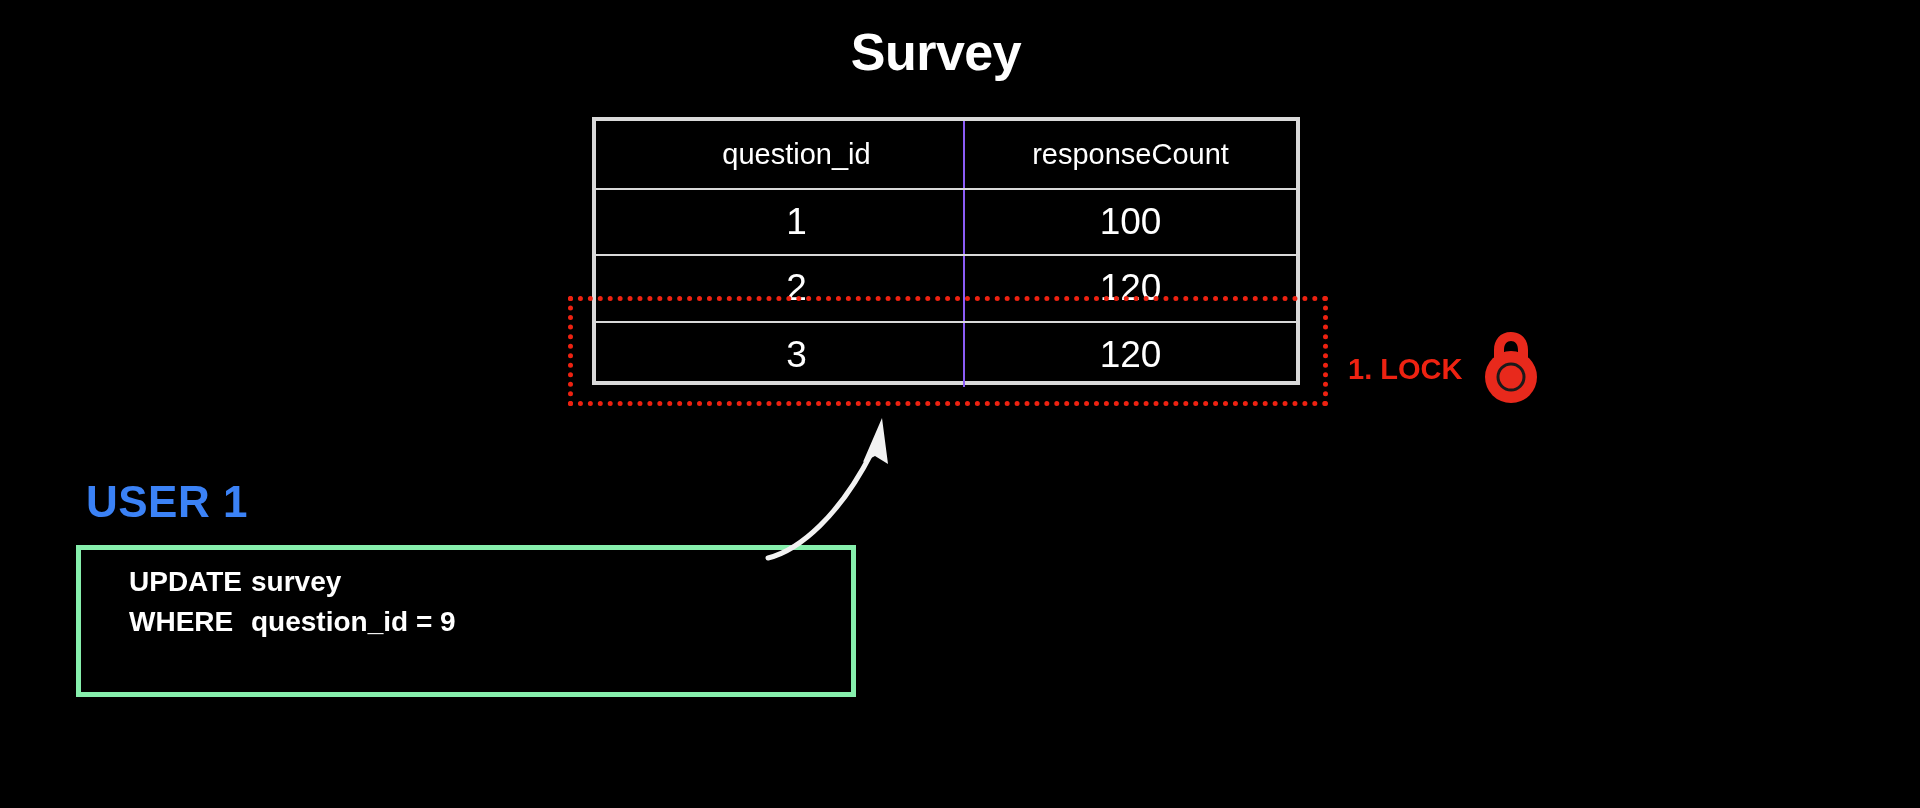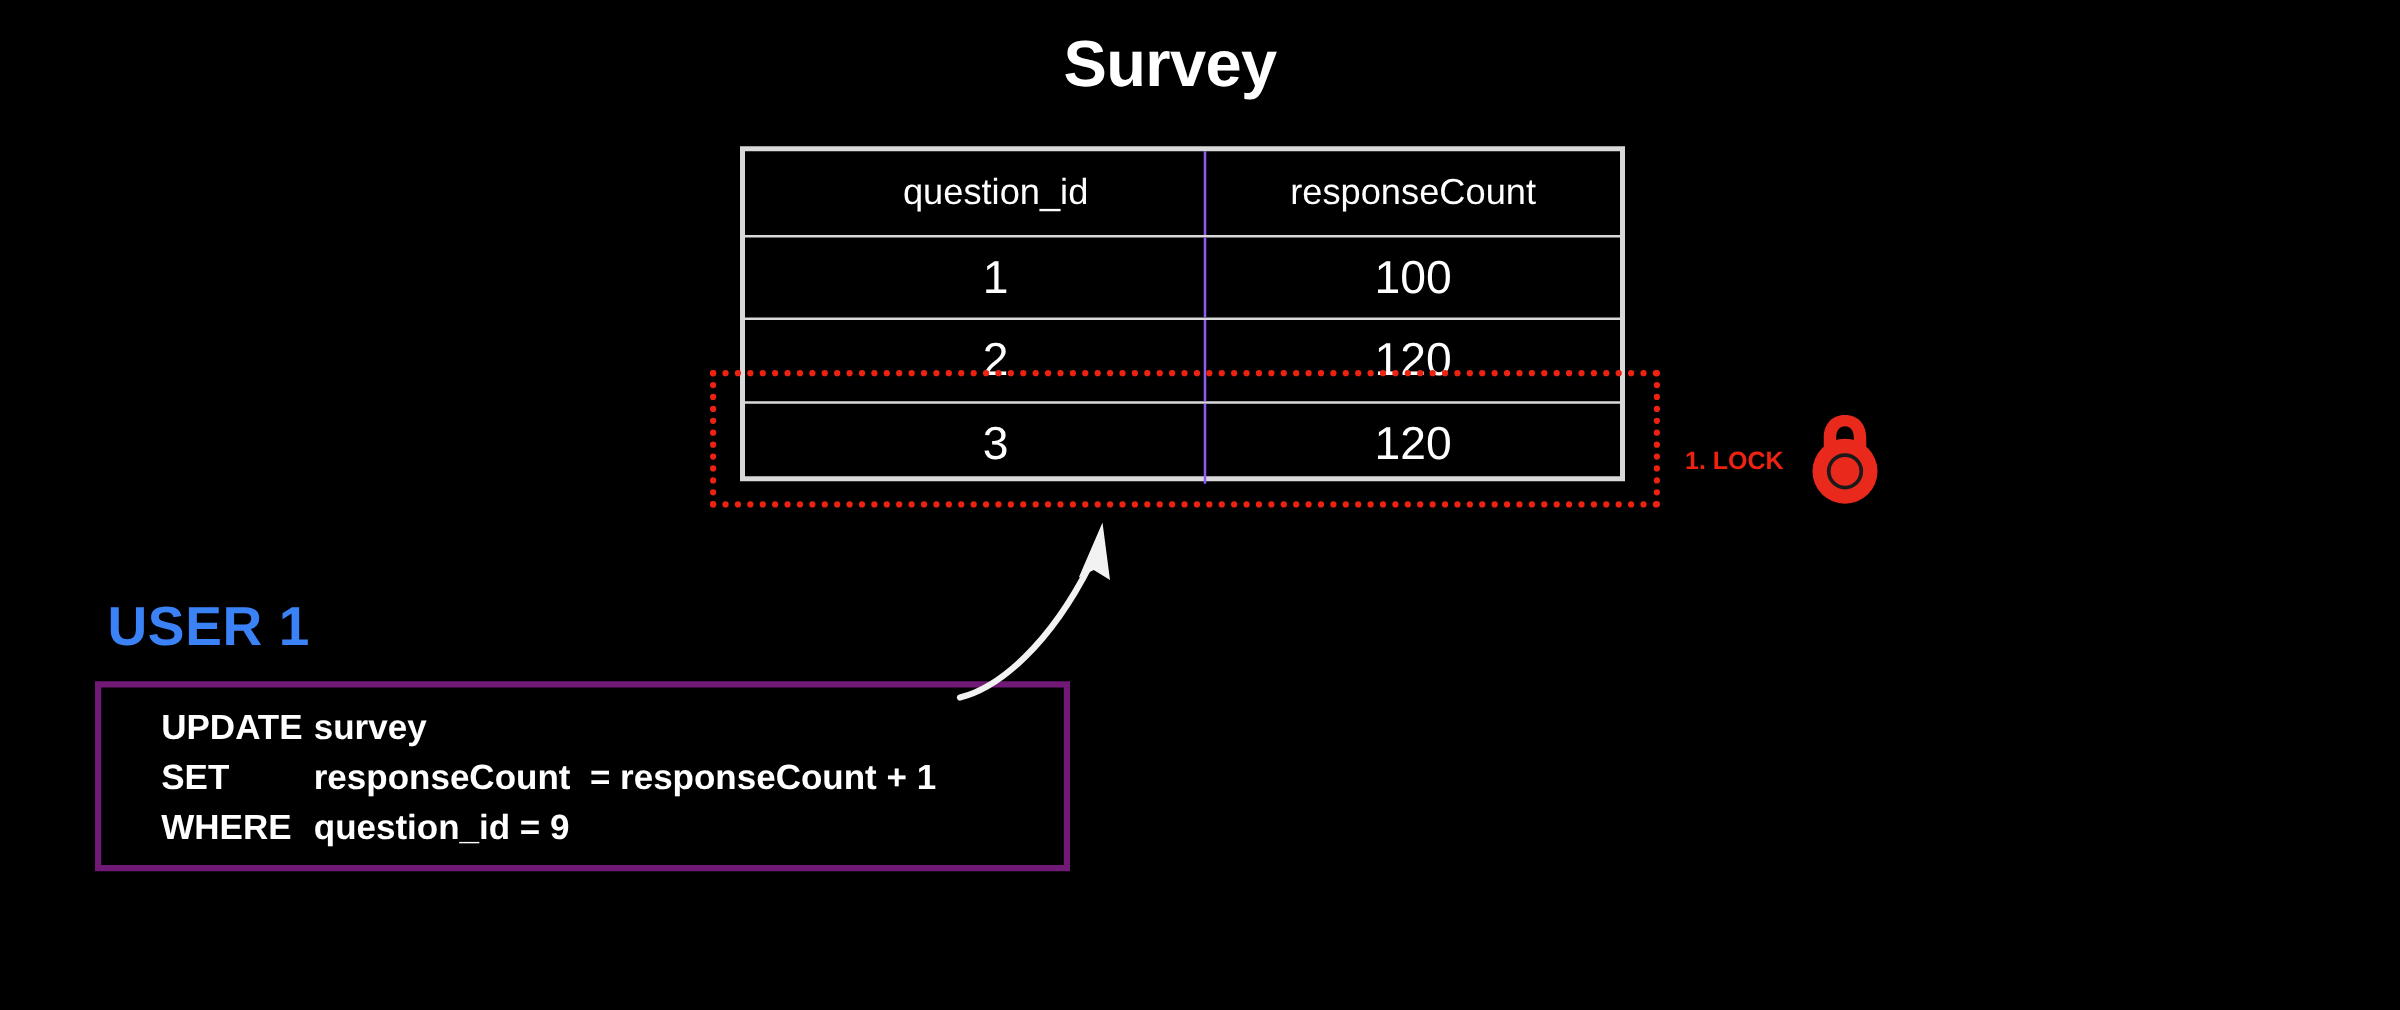--- a/index.html
+++ b/index.html
@@ -73,21 +73,21 @@
   
   #lock-annotation {
     position: absolute;
     left: 1348px;
     top: 330px;
     display: flex;
     align-items: center;
     gap: 22px;
   }
   #lock-label {
-    font-size: 20px;
+    font-size: 29px;
     font-weight: bold;
     color: #ee2211;
     white-space: nowrap;
   }
   #lock-icon { display: block; }
 
   
   #user-label {
     position: absolute;
     left: 86px;
@@ -98,21 +98,21 @@
     letter-spacing: 0.5px;
   }
 
   
   #sql-box {
     position: absolute;
     left: 76px;
     top: 545px;
     width: 780px;
     height: 152px;
-    border: 5px solid #701a75;
+    border: 5px solid #86efac;
     box-sizing: border-box;
     padding: 16px 0 0 48px;
   }
   .sql-line {
     display: flex;
     align-items: baseline;
     height: 40px;
     font-size: 28px;
     font-weight: bold;
     color: #ffffff;
@@ -178,24 +178,20 @@
 </div>
 
 <div id="user-label">USER 1</div>
 
 <div id="sql-box">
   <div class="sql-line">
     <span class="sql-kw">UPDATE</span>
     <span class="sql-rest">survey</span>
   </div>
   <div class="sql-line">
-    <span class="sql-kw">SET</span>
-    <span class="sql-rest">responseCount  = responseCount + 1</span>
-  </div>
-  <div class="sql-line">
     <span class="sql-kw">WHERE</span>
     <span class="sql-rest">question_id = 9</span>
   </div>
 </div>
 
 <svg id="flow-arrow" viewBox="0 0 260 175" width="260" height="175">
   <path d="M38 168 C70 160 110 125 142 62" stroke="#f2f2f2" stroke-width="5" fill="none" stroke-linecap="round"></path>
   <path d="M133 72 L152 28 L158 74 L145 66 Z" fill="#f2f2f2"></path>
 </svg>
 

